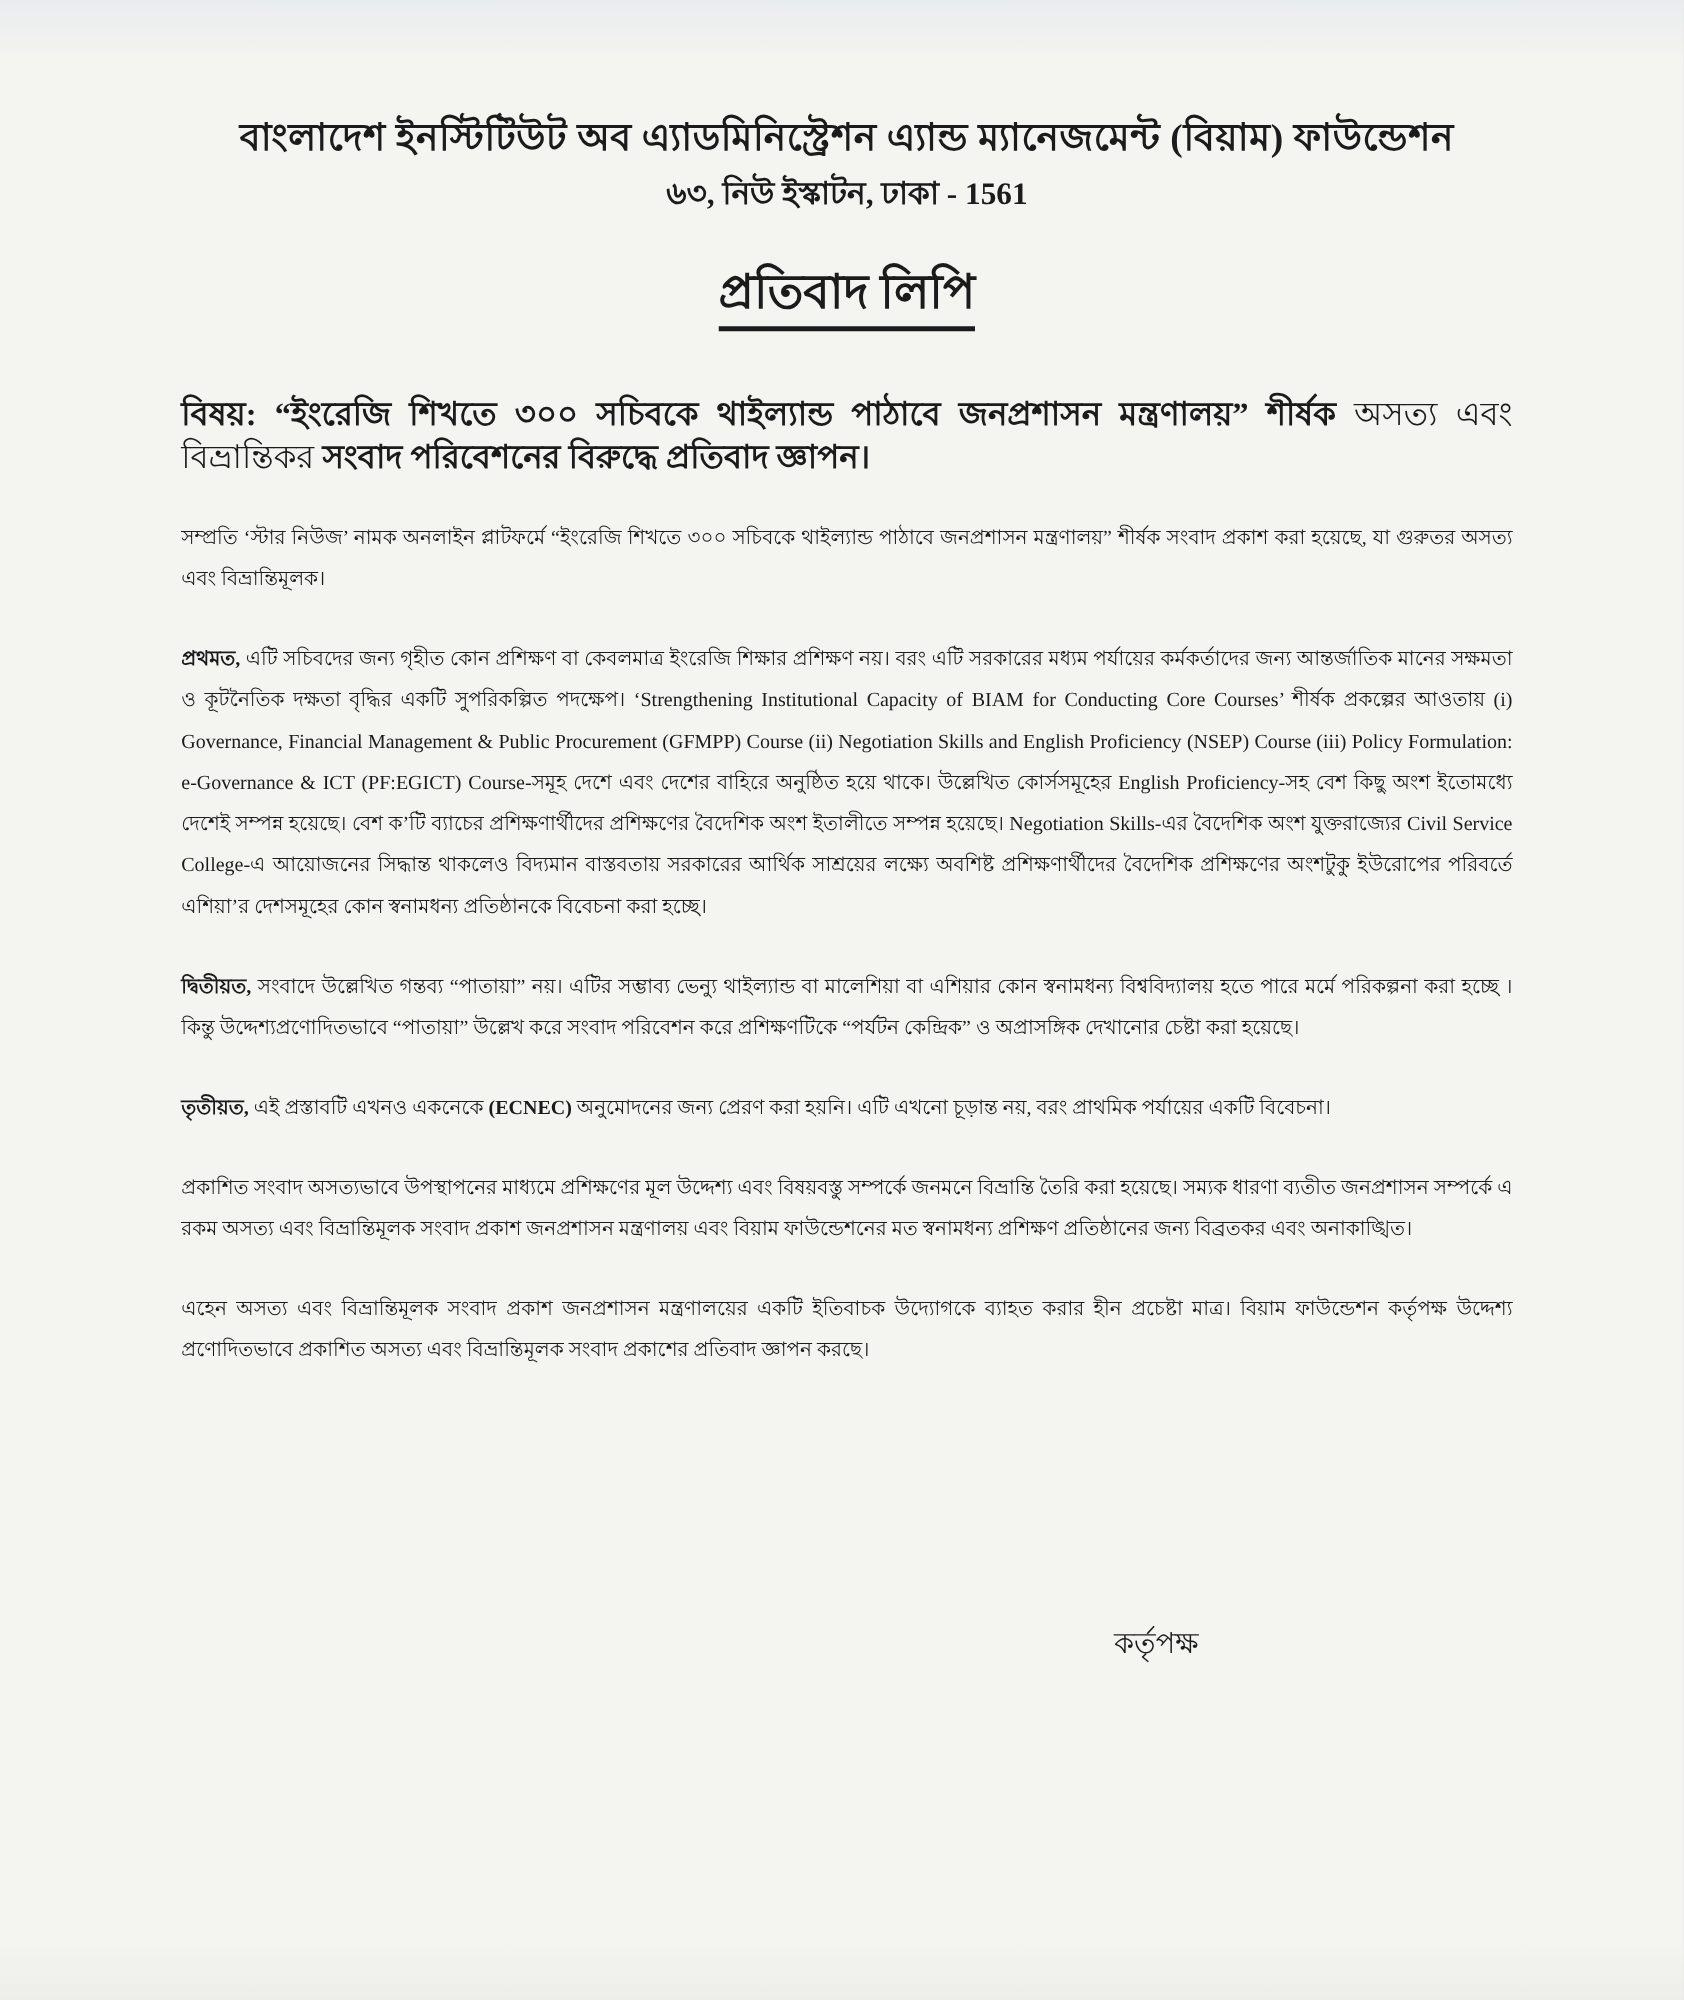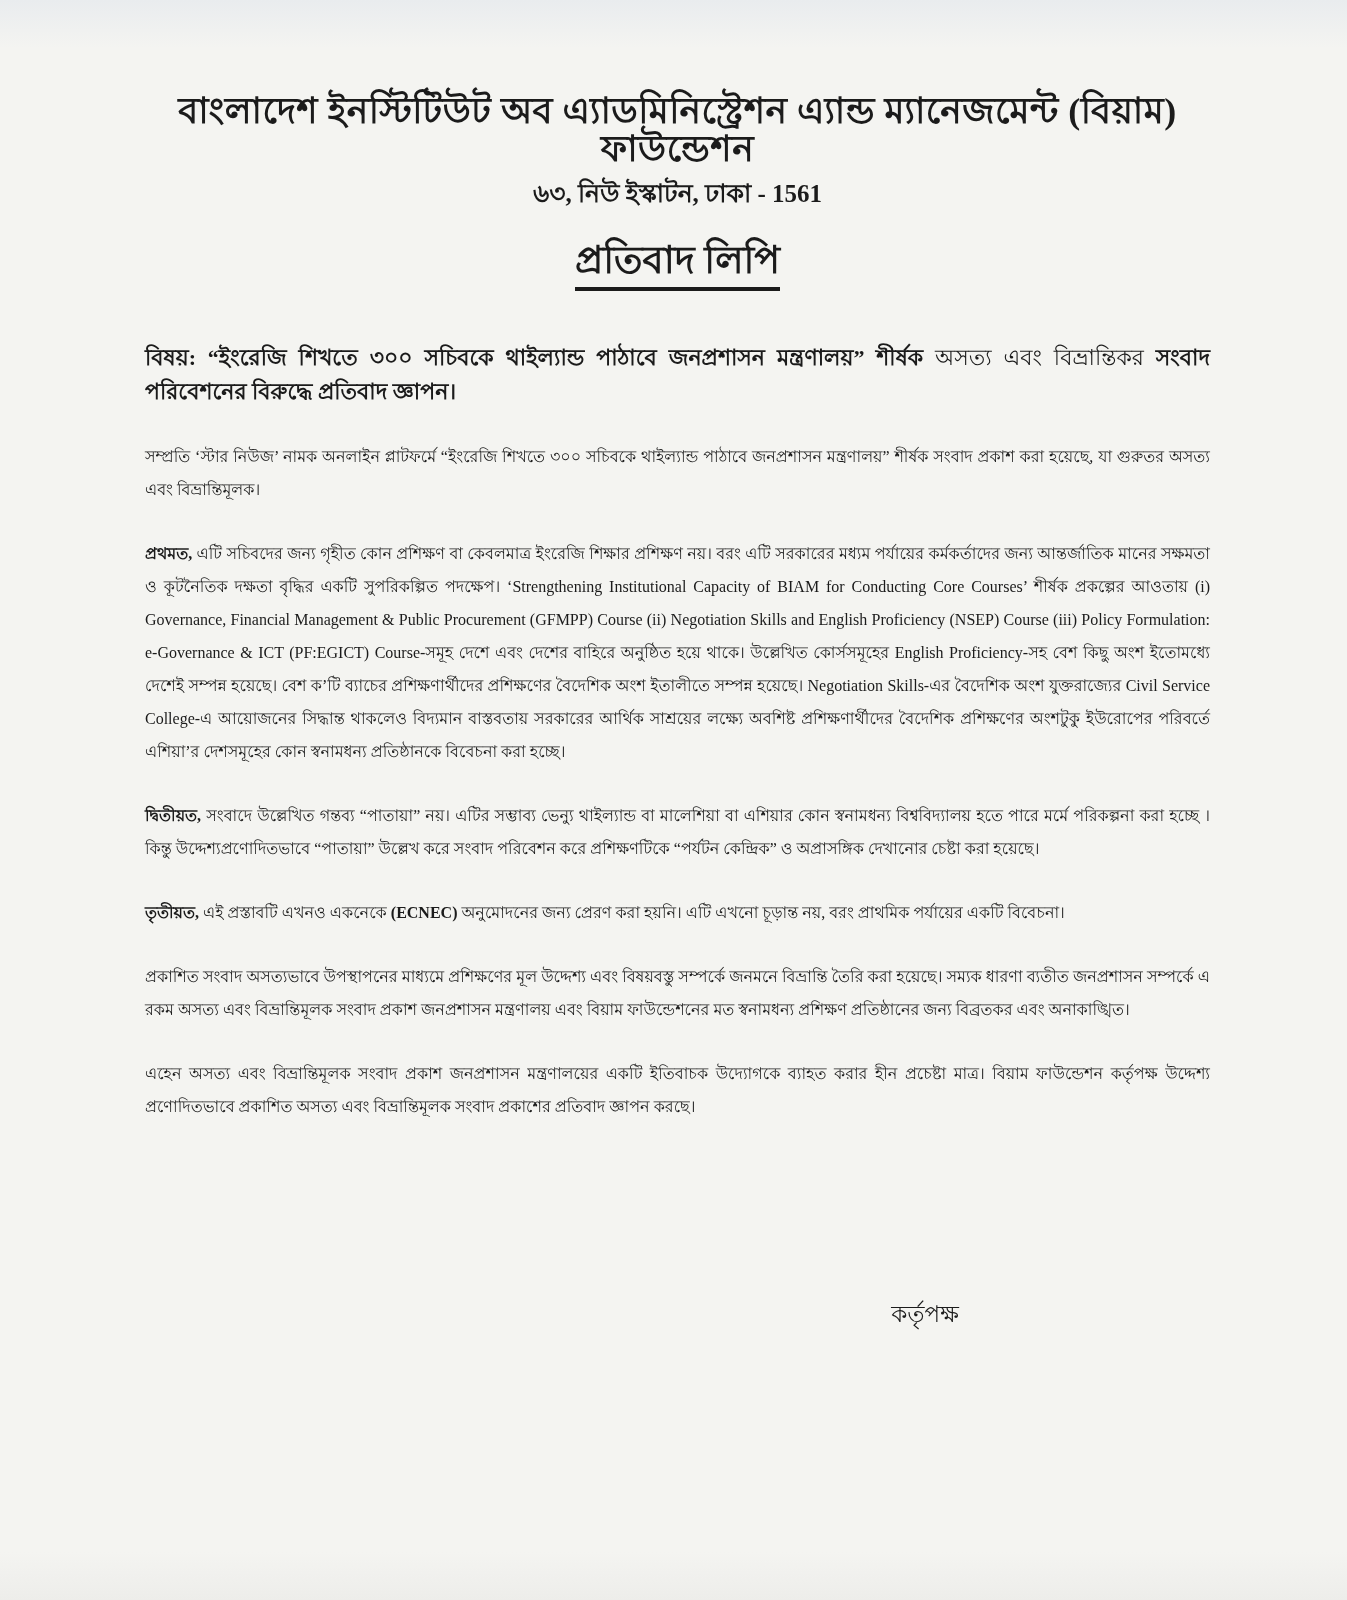--- a/index.html
+++ b/index.html
@@ -18,45 +18,45 @@
     height: 1600px;
     box-sizing: border-box;
     padding: 92px 137px 0 145px;
     overflow: hidden;
     color: var(--ink, #1b1b1b);
     background: linear-gradient(180deg, #e9ecee 0%, var(--page-bg, #f4f4f1) 3%, var(--page-bg, #f4f4f1) 97%, #ededea 100%);
   }
   .letterhead { text-align: center; }
   .org-name {
     font-weight: bold;
-    font-size: 36px;
+    font-size: 30px;
     line-height: 38px;
     letter-spacing: 0.5px;
   }
   .org-address {
     font-weight: bold;
     font-size: 25px;
     line-height: 31px;
     margin-top: 10px;
   }
   .doc-title {
     text-align: center;
-    margin: 28px 0 0 0;
+    margin: 40px 0 0 0;
     font-size: 38px;
     font-weight: bold;
     line-height: 46px;
   }
   .doc-title .underlined {
     display: inline-block;
     border-bottom: 4px solid var(--ink, #1b1b1b);
     padding-bottom: 4px;
   }
   .subject {
     margin: 50px 0 0 0;
-    font-size: 22px;
+    font-size: 26px;
     line-height: 34px;
     text-align: justify;
   }
   .para {
     margin: 31px 0 0 0;
     font-size: 16px;
     line-height: 33px;
     text-align: justify;
   }
   .subject strong, .para strong { font-weight: bold; }

